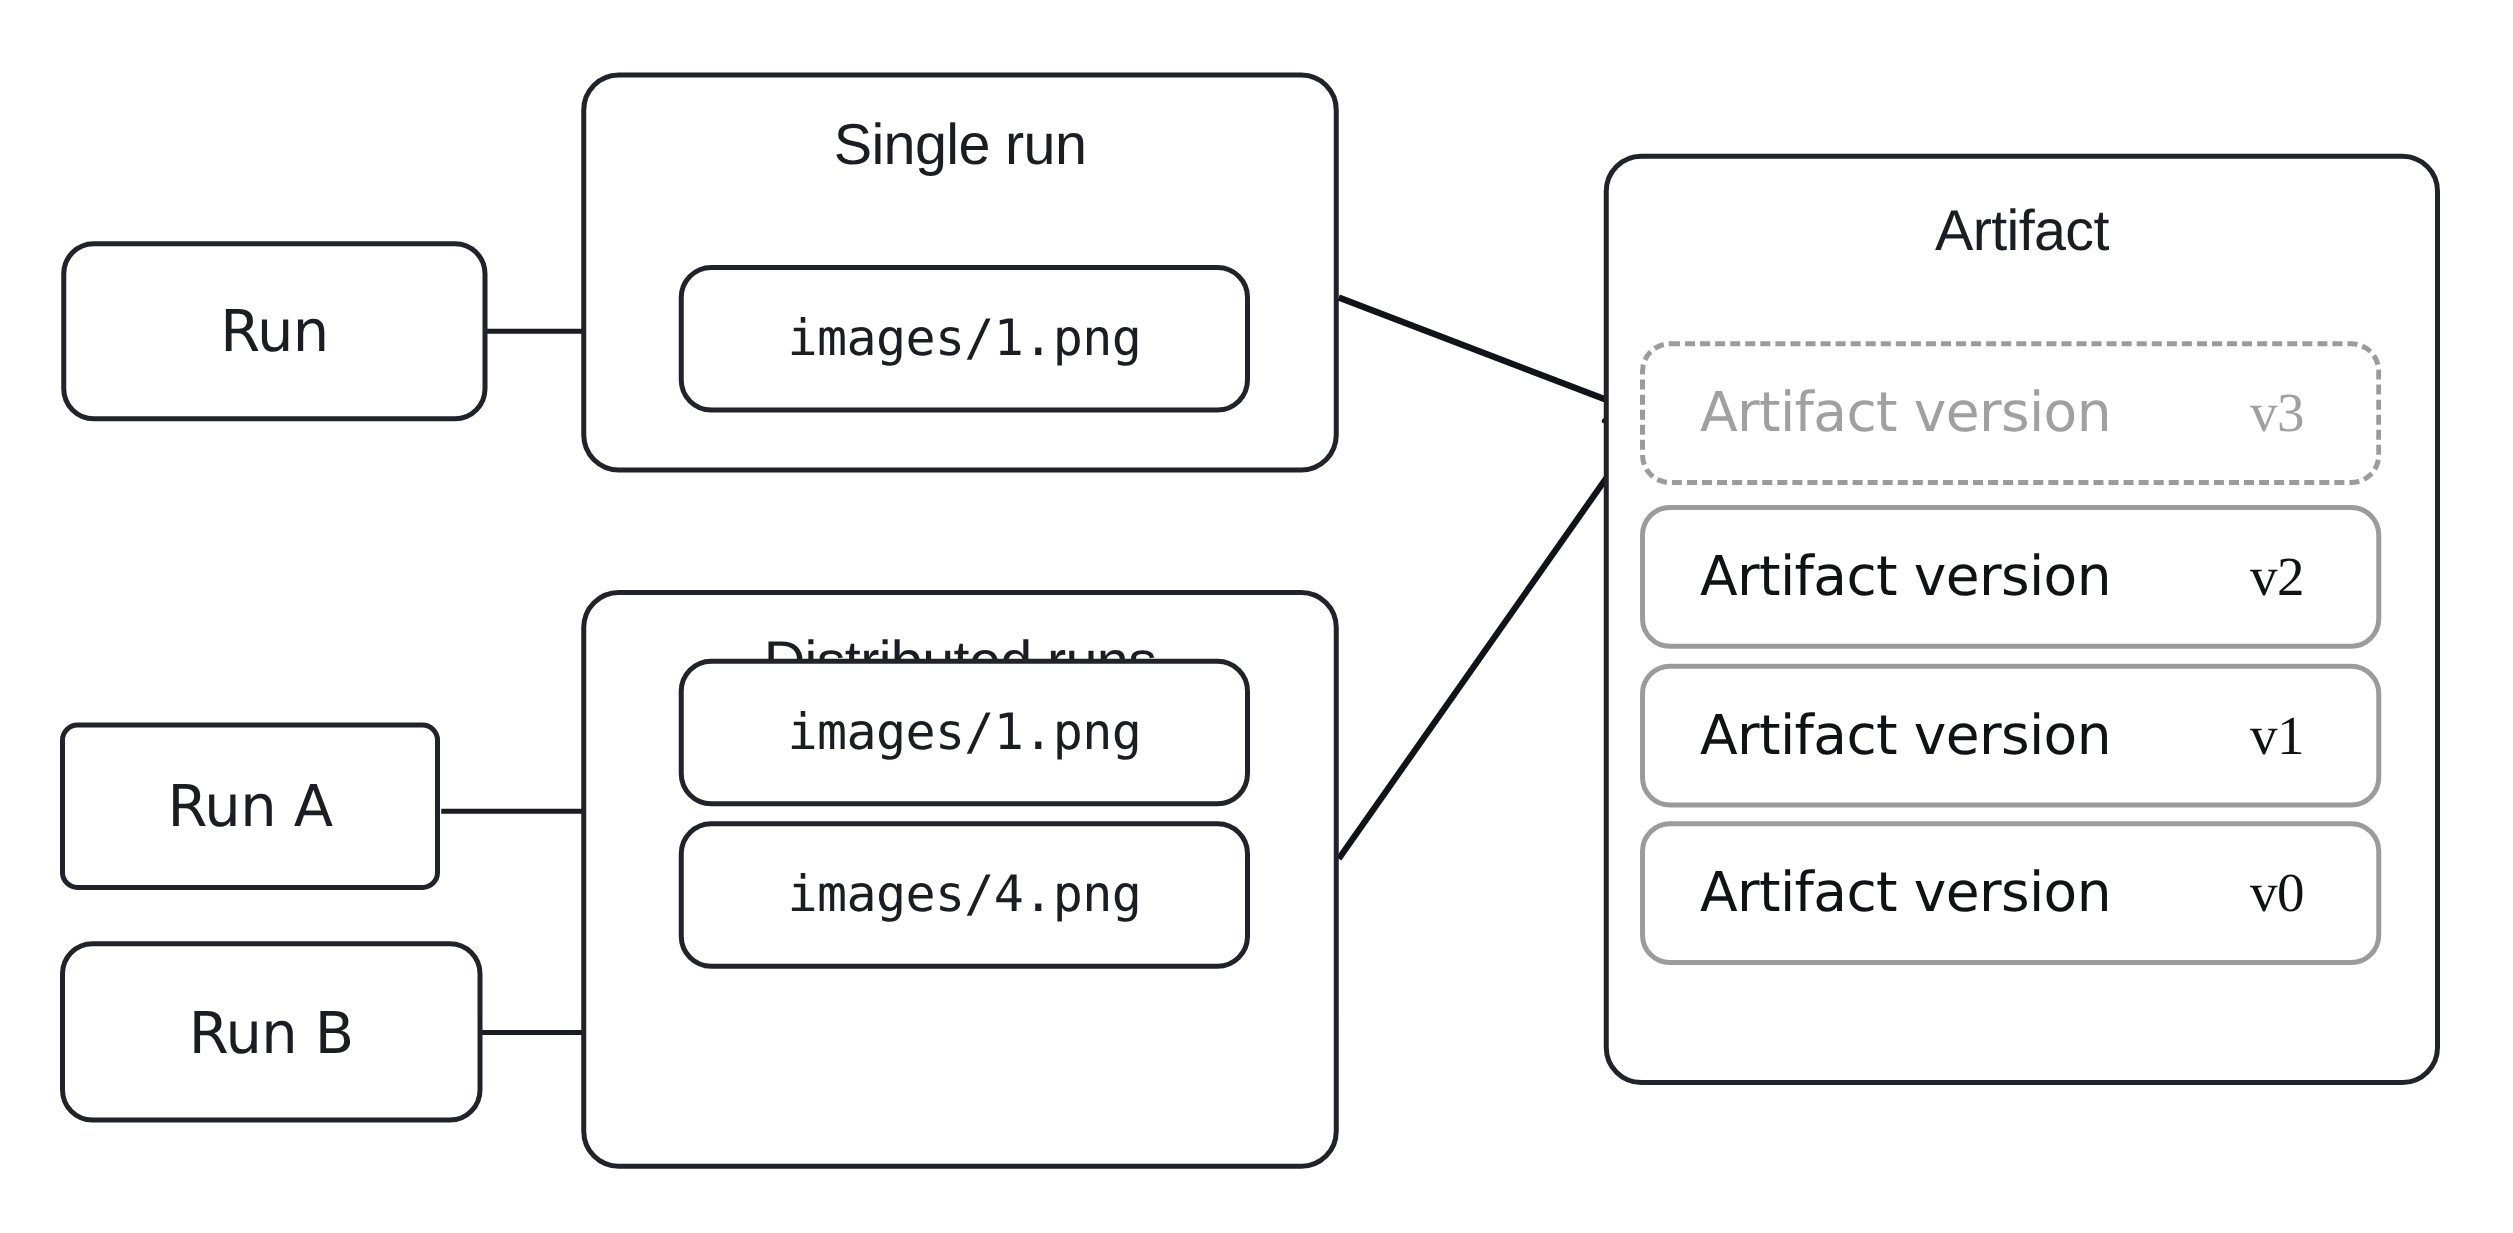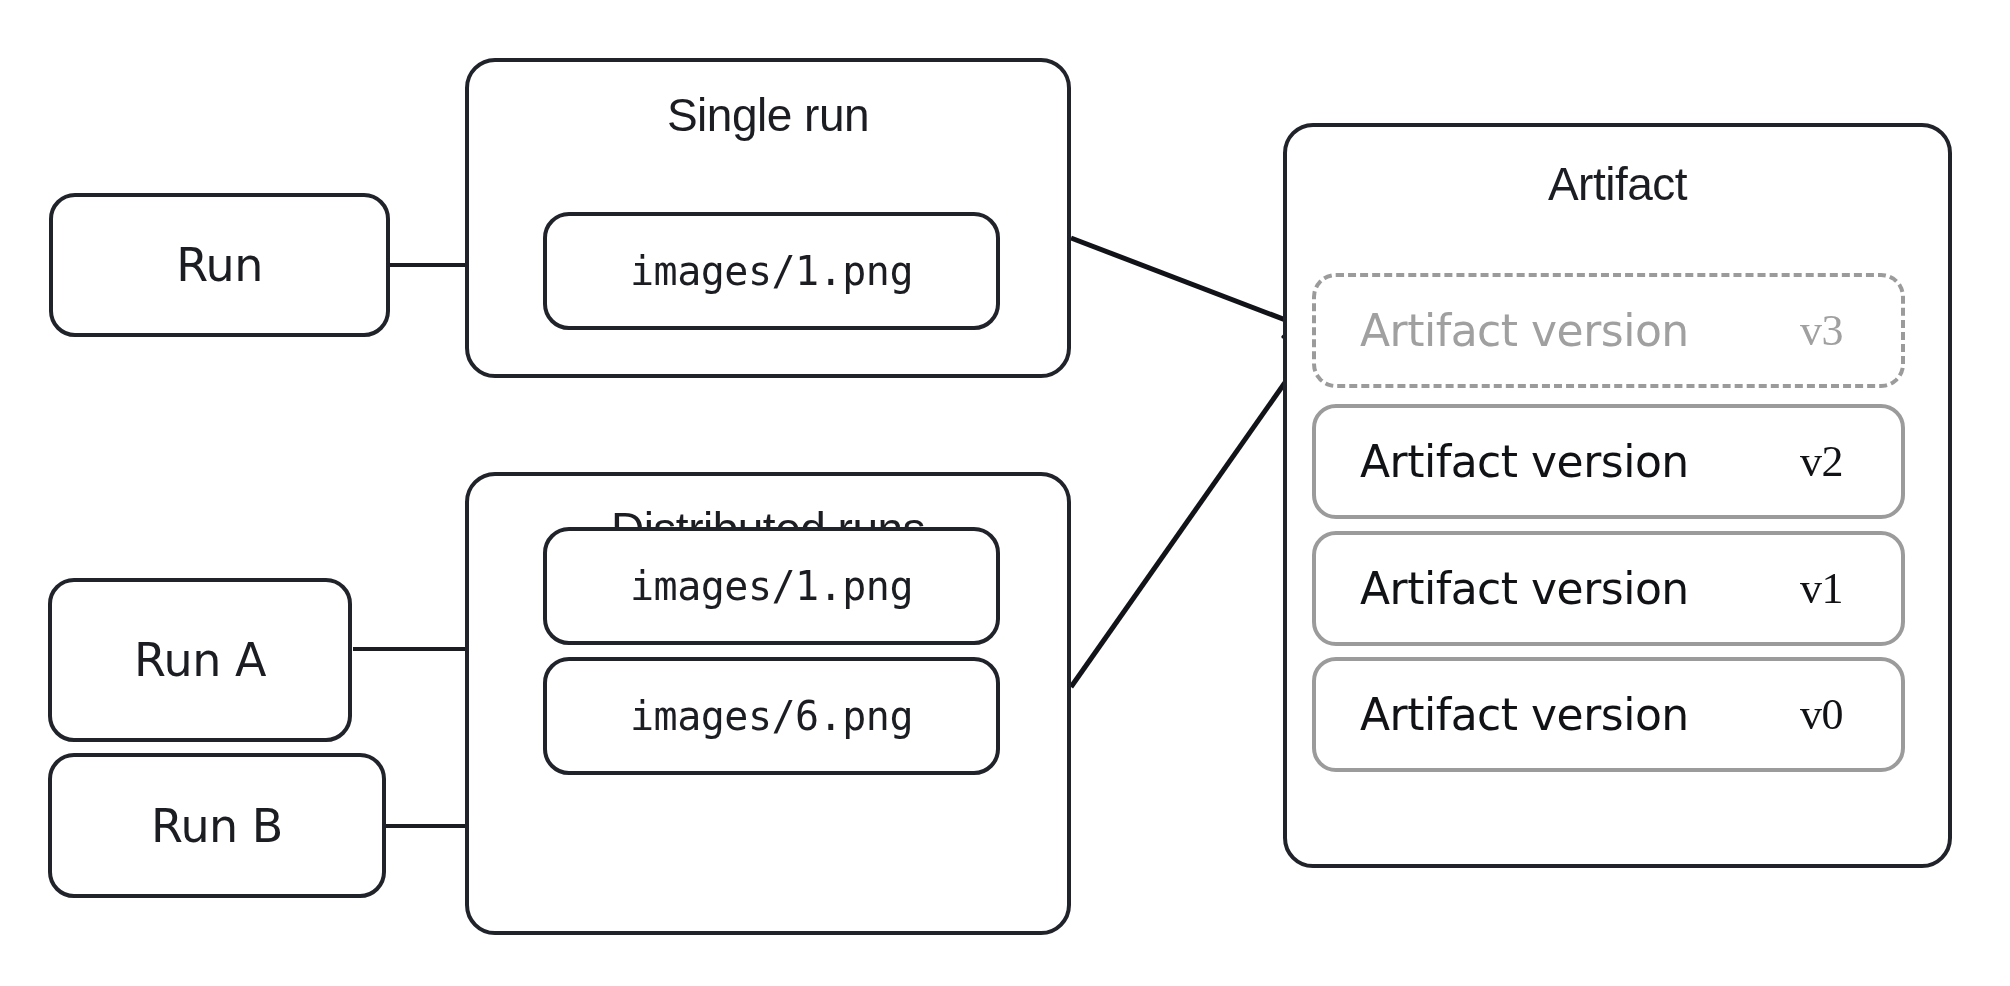--- a/index.html
+++ b/index.html
@@ -134,24 +134,24 @@
     <span class="label-mono">images/1.png</span>
   </div>
 
   <div class="node group" style="left:465px; top:472px; width:606px; height:463px;">
     <div class="group-title" style="top:26px;">Distributed runs</div>
   </div>
   <div class="node box-dark" style="left:543px; top:527px; width:457px; height:118px;">
     <span class="label-mono">images/1.png</span>
   </div>
   <div class="node box-dark" style="left:543px; top:657px; width:457px; height:118px;">
-    <span class="label-mono">images/6.png</span>
+    <span class="label-mono">images/4.png</span>
   </div>
 
-  <div class="node box-dark" style="left:48px; top:578px; width:304px; height:164px;">
+  <div class="node box-dark" style="left:48px; top:578px; width:304px; height:134px;border-radius:14px;">
     <span class="label-sans">Run A</span>
   </div>
   <div class="node box-dark" style="left:48px; top:753px; width:338px; height:145px;">
     <span class="label-sans">Run B</span>
   </div>
 
   <div class="node group" style="left:1283px; top:123px; width:669px; height:745px;">
     <div class="group-title" style="top:30px;">Artifact</div>
   </div>
 

